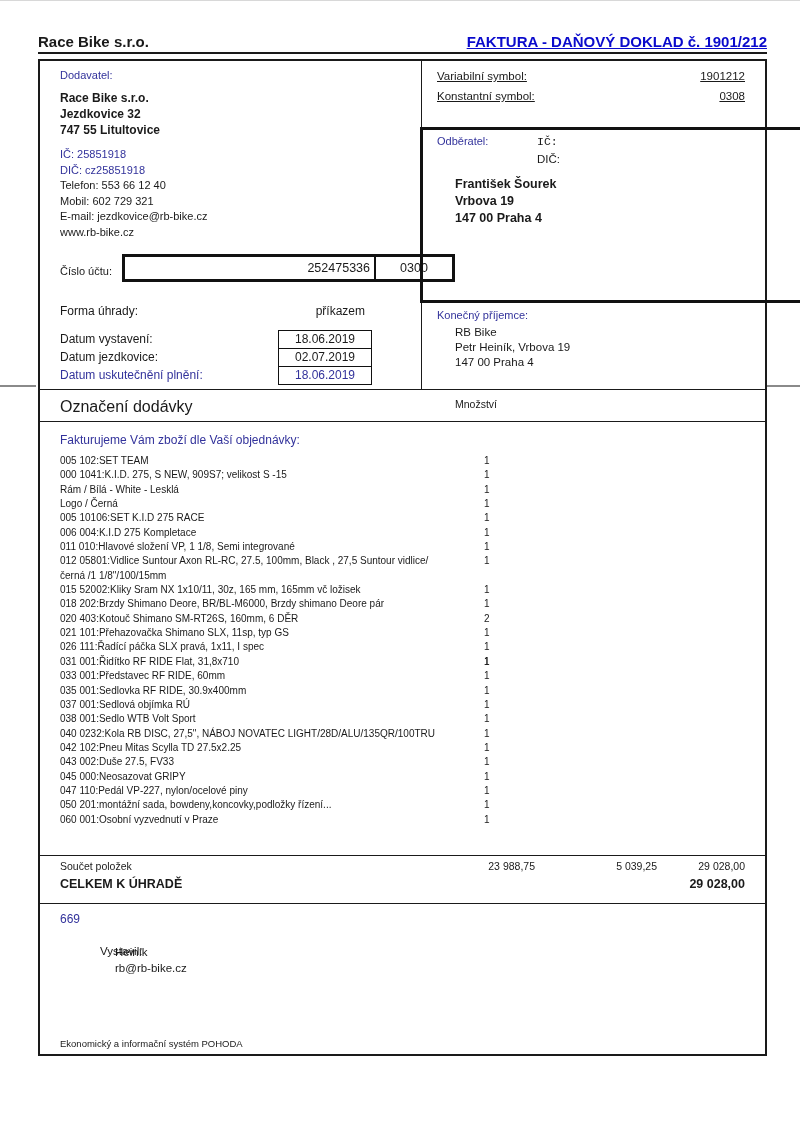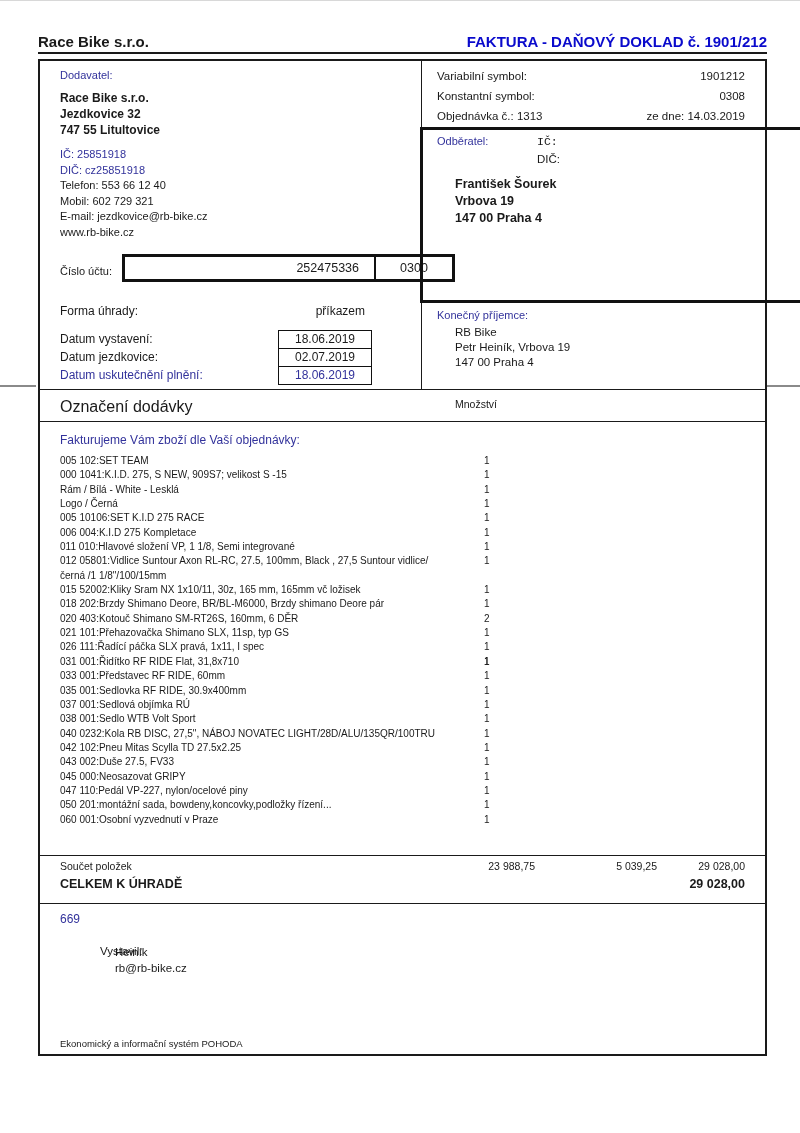--- a/index.html
+++ b/index.html
@@ -8,53 +8,53 @@
     position:relative; width:800px; height:1133px; background:#fff;
     font-family:"Liberation Sans","DejaVu Sans",sans-serif; color:#1a1a1a;
     overflow:hidden;
   }
   .abs { position:absolute; }
   .blue { color:#32329b; }
   .titleblue { color:#0a0acc; }
 
   #scan-edge { left:0; top:0; width:800px; height:1px; background:#d8d8d8; }
   #company-title { left:38px; top:33px; font-size:15px; font-weight:bold; }
-  #invoice-title { right:33px; top:33px; font-size:15px; font-weight:bold; }
+  #invoice-title { right:33px; top:33px; font-size:15px; font-weight:bold;text-decoration:underline; }
   #header-rule { left:38px; top:52px; width:729px; height:2px; background:#1a1a1a; }
 
   #main-box { left:38px; top:59px; width:729px; height:997px; border:2px solid #1a1a1a; }
   
   #col-divider { left:381px; top:0; width:1px; height:329px; background:#1a1a1a; }
   #line-addresses { left:0; top:328px; width:725px; height:1px; background:#1a1a1a; }
   #line-table-header { left:0; top:360px; width:725px; height:1px; background:#1a1a1a; }
   #line-items-end { left:0; top:794px; width:725px; height:1px; background:#1a1a1a; }
   #line-totals-end { left:0; top:842px; width:725px; height:1px; background:#1a1a1a; }
 
   #supplier-label { left:20px; top:8px; font-size:11px; }
   #supplier-name-block { left:20px; top:29px; font-size:12px; font-weight:bold; line-height:16px; }
   #supplier-contact-block { left:20px; top:86px; font-size:11px; line-height:15.5px; }
 
   #account-label { left:20px; top:204px; font-size:11px; }
   #account-box { left:82px; top:193px; width:333px; height:28px; border:3px solid #111;
     display:flex; align-items:center; font-size:12.5px; }
-  #account-number { flex:1; text-align:right; padding-right:15px; }
+  #account-number { flex:1; text-align:right; padding-right:4px; }
   #account-box .acct-div { width:2px; align-self:stretch; background:#111; }
   #bank-code { width:76px; text-align:center; }
 
   #payment-method-label { left:20px; top:243px; font-size:12px; }
   #payment-method-value { left:20px; top:243px; width:305px; text-align:right; font-size:12px; }
   .date-label { left:20px; font-size:12px; }
   .date-box { left:238px; width:94px; height:19px; border:1px solid #111;
     font-size:12px; text-align:center; line-height:17px; }
   #issue-label { top:271px; } #issue-box { top:269px; }
   #due-label { top:289px; } #due-box { top:287px; }
   #taxable-label { top:307px; } #taxable-box { top:305px; }
 
   #symbol-rows { left:397px; top:5px; width:308px; font-size:11.5px; }
-  .sym-row { display:flex; justify-content:space-between; height:20px; align-items:center; }
+  .sym-row { display:flex; justify-content:space-between; height:20px; align-items:center;text-decoration:underline; }
 
   #customer-box { left:380px; top:66px; width:392px; height:176px; border:3px solid #111; }
   #customer-label { left:14px; top:5px; font-size:11px; }
   #customer-ic { left:114px; top:5px; font-size:11.5px;font-family:Liberation Mono, monospace; }
   #customer-dic { left:114px; top:23px; font-size:11.5px; }
   #customer-address { left:32px; top:46px; font-size:12.5px; font-weight:bold; line-height:17px; }
 
   #recipient-label { left:397px; top:248px; font-size:11px; }
   #recipient-address { left:415px; top:264px; font-size:11.5px; line-height:15px; }
 
@@ -138,24 +138,20 @@
 
     <div id="symbol-rows" class="abs">
       <div class="sym-row">
         <span>Variabilní symbol:</span>
         <span>1901212</span>
       </div>
       <div class="sym-row">
         <span>Konstantní symbol:</span>
         <span>0308</span>
       </div>
-      <div class="sym-row">
-        <span>Objednávka č.: 1313</span>
-        <span>ze dne: 14.03.2019</span>
-      </div>
     </div>
 
     <div id="customer-box" class="abs">
       <div id="customer-label" class="abs blue">Odběratel:</div>
       <div id="customer-ic" class="abs">IČ:</div>
       <div id="customer-dic" class="abs">DIČ:</div>
       <div id="customer-address" class="abs">
         <div>František Šourek</div>
         <div>Vrbova 19</div>
         <div>147 00 Praha 4</div>

